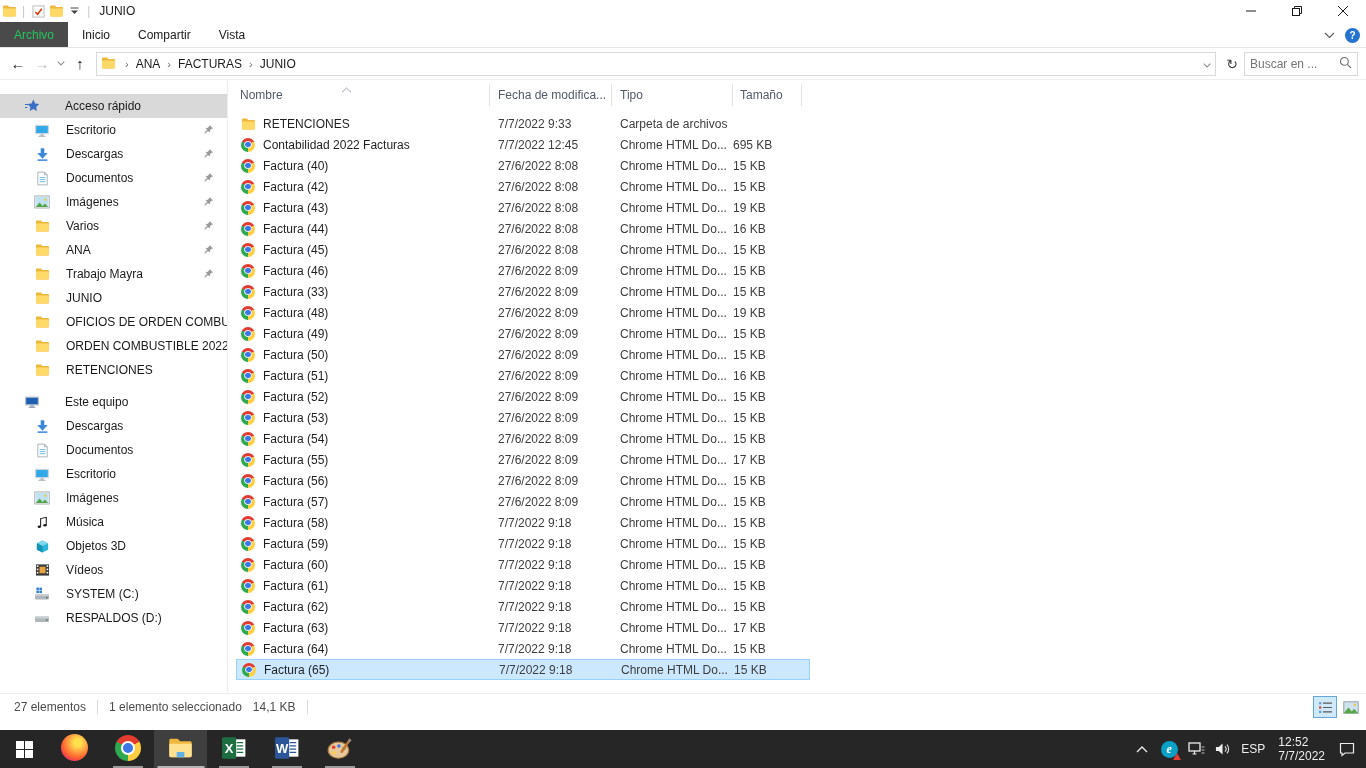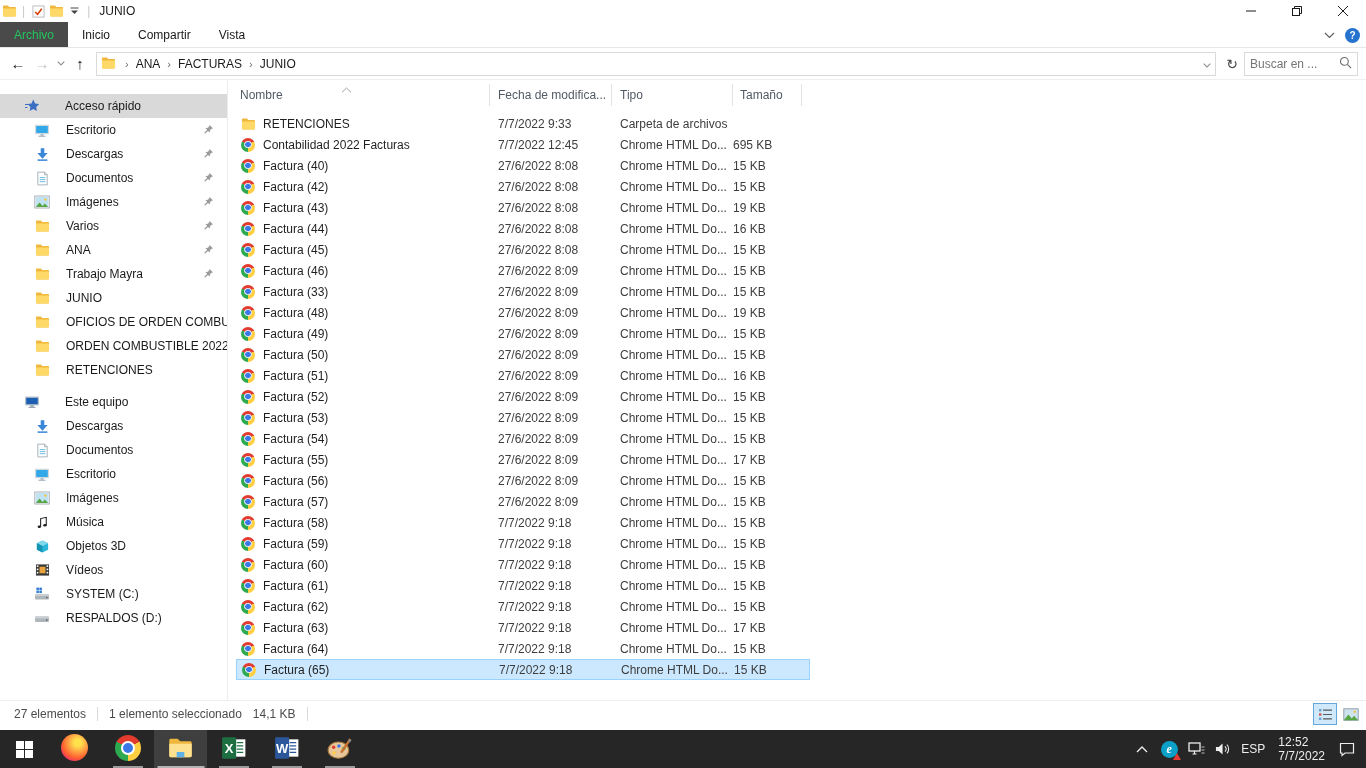--- a/index.html
+++ b/index.html
@@ -62,21 +62,21 @@
   .rc{white-space:nowrap;overflow:hidden}
   .rc-name{width:254px;display:flex;align-items:center;gap:7px;padding-left:4px;color:#1f1f1f}
   .rc-name .ic{width:16px;height:16px;display:inline-flex;align-items:center;justify-content:center;flex:0 0 16px}
   .rc-date{width:122px;padding-left:8px}
   .rc-type{width:121px;padding-left:8px}
   .rc-size{width:69px;text-align:left;padding-right:5px}
   .chrome-ball{display:inline-block;width:14px;height:14px;border-radius:50%;background:conic-gradient(from -60deg,#e33b2e 0 120deg,#ffce41 0 240deg,#2da94f 0);position:relative}
   .chrome-ball::before{content:"";position:absolute;inset:3.2px;background:#3b78e7;border:1.4px solid #fff;border-radius:50%}
 
   
-  .statusbar{position:absolute;left:0;right:0;bottom:41px;height:27px;border-top:1px solid #ededed;display:flex;align-items:center;padding-left:14px;color:#4b4b4b;background:#fff}
+  .statusbar{position:absolute;left:0;right:0;bottom:48px;height:27px;border-top:1px solid #ededed;display:flex;align-items:center;padding-left:14px;color:#4b4b4b;background:#fff}
   .st-sep{width:1px;height:14px;background:#d9d9d9;margin:0 11px}
   .st-size{margin-left:11px}
   .view-toggles{position:absolute;right:3px;top:2px;display:flex;gap:2px}
   .vt{width:24px;height:22px;display:flex;align-items:center;justify-content:center;border:1px solid transparent}
   .vt.active{background:#cfe8fa;border-color:#66a7da}
 
   
   .taskbar{position:absolute;left:0;right:0;bottom:0;height:38px;background:#262626;display:flex;align-items:stretch}
   .tb-apps{display:flex}
   .task-btn{width:48px;display:flex;align-items:center;justify-content:center;position:relative}

